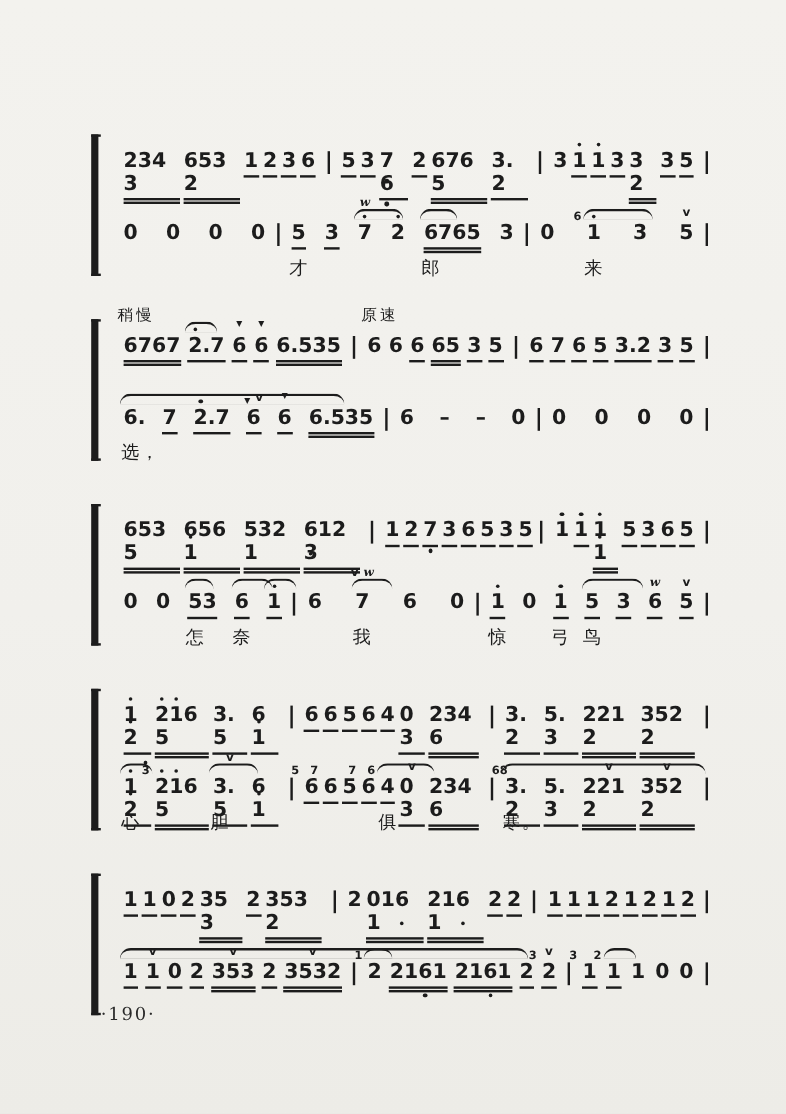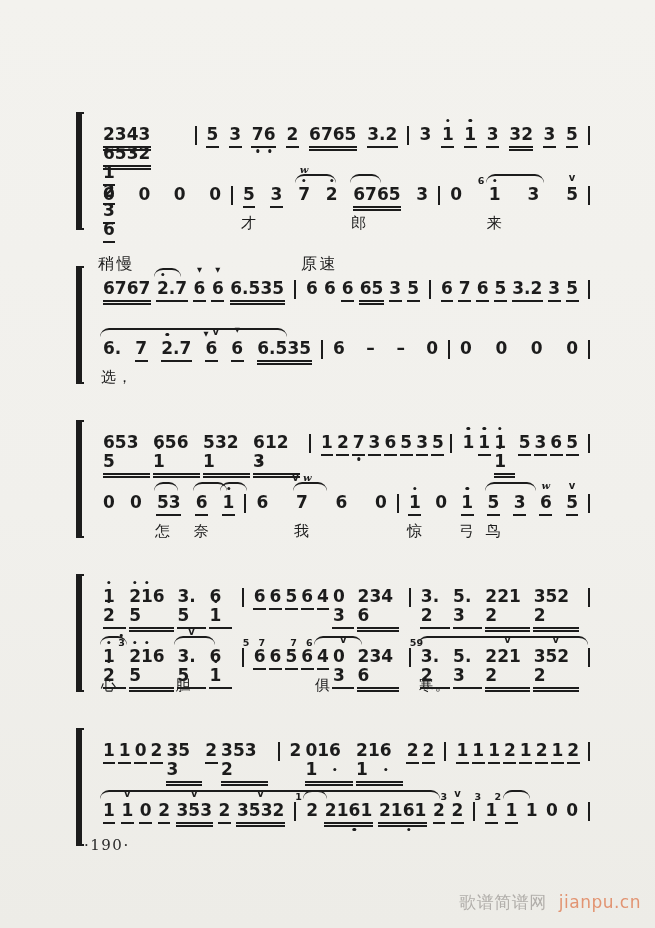--- a/index.html
+++ b/index.html
@@ -36,36 +36,36 @@
   .ul.u2 { bottom: -7px; }
   .marks { position: absolute; top: -12px; left: 50%; transform: translateX(-50%); display: flex; gap: 4px; align-items: flex-end; }
   .marks.hi { top: -20px; }
   .mark { line-height: 1; font-weight: 700; }
   .mark.v { font-size: 10px; }
   .mark.ac { font-size: 6.5px; }
   .mark.tr { font-size: 10px; font-style: italic; font-family: "DejaVu Serif", serif; }
   .arc { position: absolute; left: -3px; top: -11px; height: 9px; border-top: 2px solid currentColor; border-radius: 12px 12px 0 0; pointer-events: none; }
   .grace { position: absolute; left: -11px; top: -9px; font-size: 9.5px; font-weight: 700; line-height: 1; letter-spacing: 0; }
   .gdot { position: absolute; left: 50%; top: -4px; width: 2.5px; height: 2.5px; border-radius: 50%; background: currentColor; transform: translateX(-50%); }
-  .tempo { position: absolute; left: -5px; top: -25px; font-size: 16px; font-weight: 400; letter-spacing: 2.5px; white-space: nowrap; }
+  .tempo { position: absolute; left: -5px; top: -25px; font-size: 13px; font-weight: 400; letter-spacing: 2.5px; white-space: nowrap; }
   .lyric { position: absolute; left: -2px; top: 29px; font-size: 15px; font-weight: 400; white-space: nowrap; letter-spacing: 1px; }
   .footer { position: absolute; left: 84px; top: 836px; font-size: 15px; font-family: "DejaVu Serif", serif; letter-spacing: 1.5px; color: #2a2a2a; }
   .watermark { position: absolute; right: 14px; top: 891px; font-size: 17px; letter-spacing: 0.5px; white-space: nowrap; }
   .watermark .url { margin-left: 6px; }
 </style>
 </head>
 <body>
 
 <div class="page" style="color: rgb(28, 28, 28);">
   <div class="content">
       <div class="system">
         <div class="bracket"></div>
         <div class="staves">
           <div class="staff instrumental">
-            <div class="measure" style="flex-grow: 6; flex-direction: column;">
+            <div class="measure" style="flex-grow: 6;">
               <span class="note"><span class="body"><span class="ch">2</span><span class="ch">3</span><span class="ch">4</span><span class="ch">3</span><span class="ul u1"></span><span class="ul u2"></span></span></span>
               <span class="note"><span class="body"><span class="ch">6</span><span class="ch">5</span><span class="ch">3</span><span class="ch">2</span><span class="ul u1"></span><span class="ul u2"></span></span></span>
               <span class="note"><span class="body"><span class="ch">1</span><span class="ul u1"></span></span></span>
               <span class="note"><span class="body"><span class="ch">2</span><span class="ul u1"></span></span></span>
               <span class="note"><span class="body"><span class="ch">3</span><span class="ul u1"></span></span></span>
               <span class="note"><span class="body"><span class="ch">6</span><span class="ul u1"></span></span></span>
             </div>
             <div class="bar"></div>
             <div class="measure" style="flex-grow: 6;">
               <span class="note"><span class="body"><span class="ch">5</span><span class="ul u1"></span></span></span>
@@ -300,21 +300,21 @@
               <span class="note"><span class="body"><span class="ch">5</span><span class="ul u1"></span></span></span>
               <span class="note"><span class="grace">7</span><span class="body"><span class="ch">6</span><span class="ul u1"></span></span></span>
               <span class="note"><span class="arc" style="width: 2.8em;"></span><span class="grace">6</span><span class="body"><span class="ch">4</span><span class="ul u1"></span></span><span class="lyric">俱</span></span>
               <span class="note"><span class="marks">
                   <span class="mark v">v</span>
                 </span><span class="body"><span class="ch">0</span><span class="ch">3</span><span class="ul u1"></span></span></span>
               <span class="note"><span class="body"><span class="ch">2</span><span class="ch">3</span><span class="ch">4</span><span class="ch">6</span><span class="ul u1"></span><span class="ul u2"></span></span></span>
             </div>
             <div class="bar"></div>
             <div class="measure" style="flex-grow: 4;">
-              <span class="note"><span class="arc" style="width: 10em;"></span><span class="grace">59</span><span class="body"><span class="ch">3</span><span class="ch pt">.</span><span class="ch">2</span><span class="ul u1"></span></span><span class="lyric">寒。</span></span>
+              <span class="note"><span class="arc" style="width: 10em;"></span><span class="grace">68</span><span class="body"><span class="ch">3</span><span class="ch pt">.</span><span class="ch">2</span><span class="ul u1"></span></span><span class="lyric">寒。</span></span>
               <span class="note"><span class="body"><span class="ch">5</span><span class="ch pt">.</span><span class="ch">3</span><span class="ul u1"></span></span></span>
               <span class="note"><span class="marks">
                   <span class="mark v">v</span>
                 </span><span class="body"><span class="ch">2</span><span class="ch">2</span><span class="ch">1</span><span class="ch">2</span><span class="ul u1"></span><span class="ul u2"></span></span></span>
               <span class="note"><span class="marks">
                   <span class="mark v">v</span>
                 </span><span class="body"><span class="ch">3</span><span class="ch">5</span><span class="ch">2</span><span class="ch">2</span><span class="ul u1"></span><span class="ul u2"></span></span></span>
             </div>
             <div class="bar"></div>
           </div>
@@ -387,17 +387,13 @@
               <span class="note"><span class="body"><span class="ch">1</span></span></span>
               <span class="note"><span class="body"><span class="ch">0</span></span></span>
               <span class="note"><span class="body"><span class="ch">0</span></span></span>
             </div>
             <div class="bar"></div>
           </div>
         </div>
       </div>
     </div>
   <div class="footer">·190·</div>
-  <div class="watermark">
-    <span class="name" style="color: rgb(177, 174, 170);">歌谱简谱网</span>
-    <span class="url" style="color: rgb(226, 148, 114);">jianpu.cn</span>
-  </div>
 </div>
 
 </body></html>

